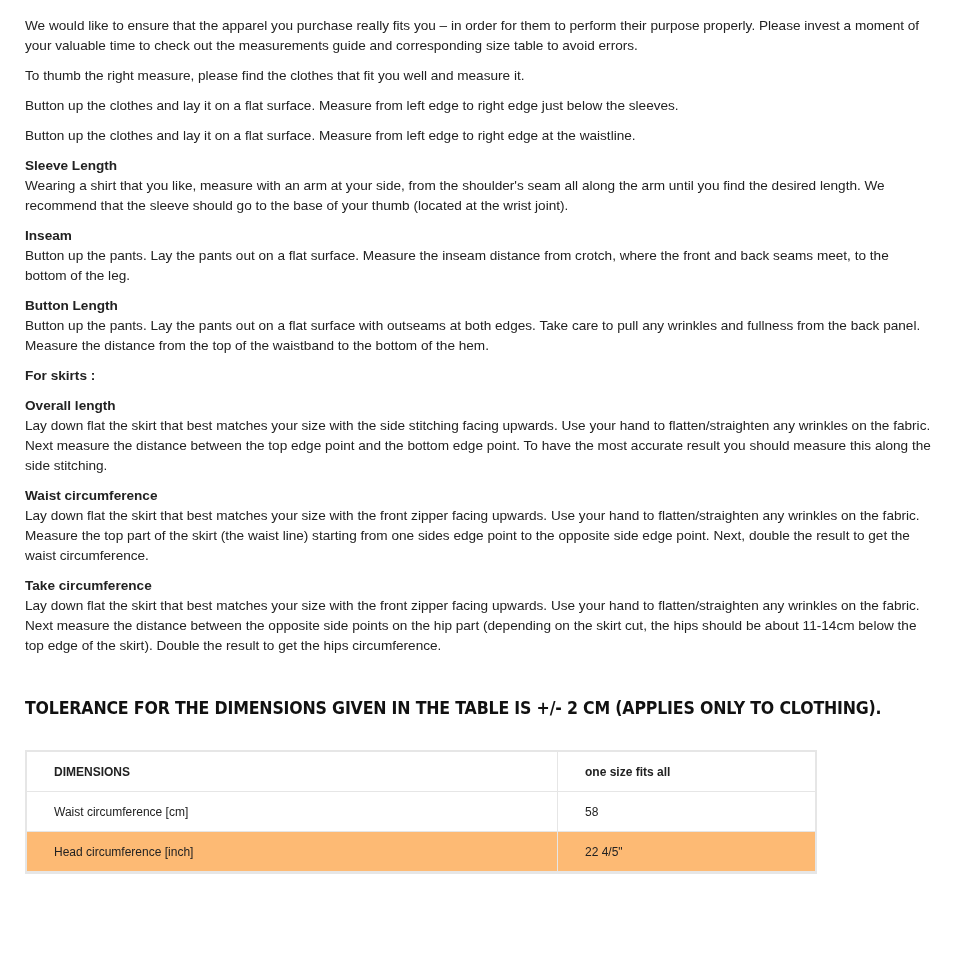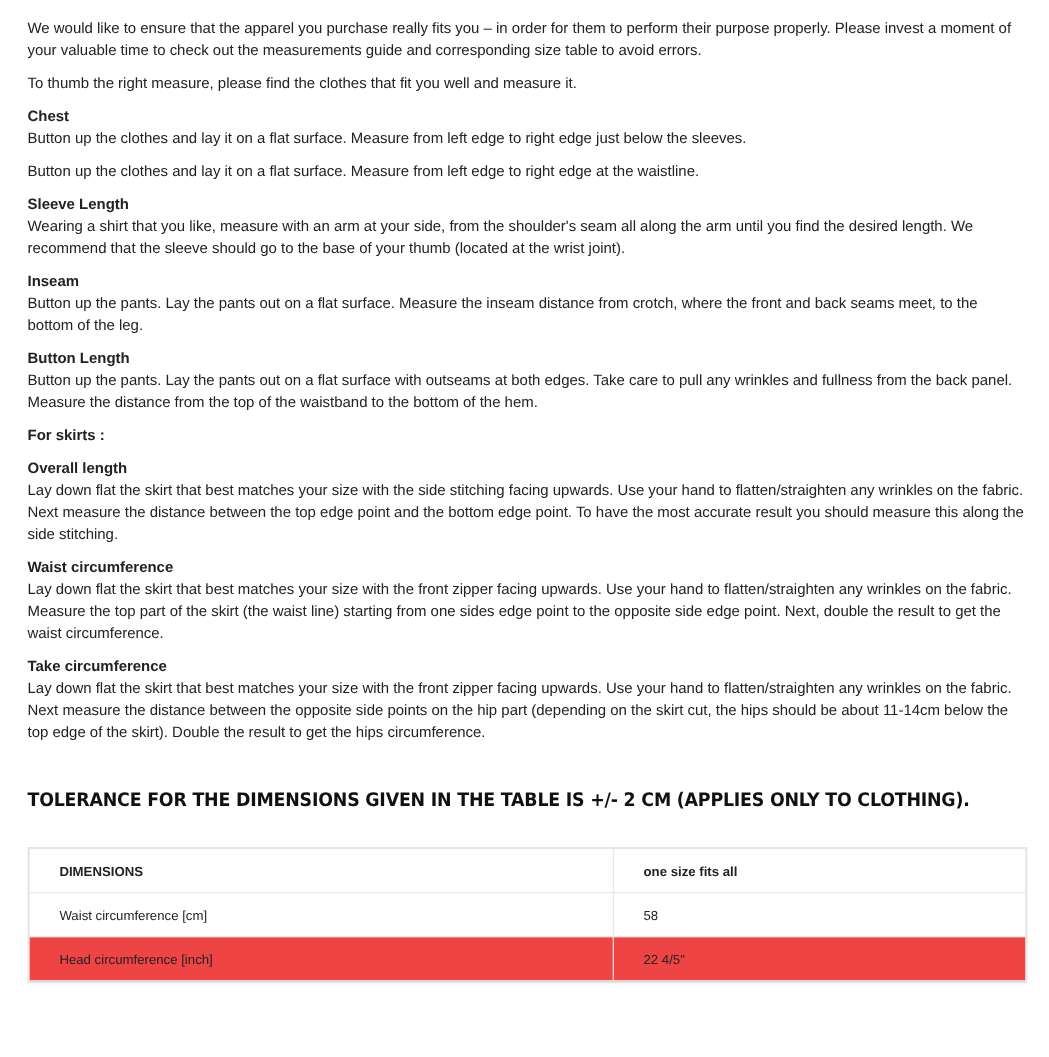--- a/index.html
+++ b/index.html
@@ -23,50 +23,49 @@
     font-size: 17px;
     letter-spacing: -0.2px;
     color: #111111;
     line-height: 24px;
     transform: scaleX(0.93);
     transform-origin: left center;
     white-space: nowrap;
   }
   .table-wrap {
     margin-top: 30px;
-    width: 909px;
+    width: 792px;
     border: 2px solid #e6e6e6;
     box-sizing: border-box;
   }
   table {
     width: 100%;
     border-collapse: collapse;
     font-size: 12px;
     color: #222;
   }
   td, th {
     height: 39px;
     padding: 0 0 0 27px;
     text-align: left;
     border-bottom: 1px solid #e6e6e6;
     vertical-align: middle;
   }
   th { font-weight: bold; }
   td.c1, th.c1 { width: 503px; border-right: 1px solid #e6e6e6; }
-  tr.alt td { background: #ef4444; }
+  tr.alt td { background: #fdba74; }
 </style>
 </head>
 <body>
 
 <div class="content">
   <p class="intro-first">We would like to ensure that the apparel you purchase really fits you – in order for them to perform their purpose properly. Please invest a moment of your valuable time to check out the measurements guide and corresponding size table to avoid errors.</p>
   <p>To thumb the right measure, please find the clothes that fit you well and measure it.</p>
 
   <div class="section">
-    <span class="section-title">Chest</span>
     <span>Button up the clothes and lay it on a flat surface. Measure from left edge to right edge just below the sleeves.</span>
   </div>
 
   <div class="section">
     <span>Button up the clothes and lay it on a flat surface. Measure from left edge to right edge at the waistline.</span>
   </div>
 
   <div class="section">
     <span class="section-title">Sleeve Length</span>
     <span>Wearing a shirt that you like, measure with an arm at your side, from the shoulder's seam all along the arm until you find the desired length. We recommend that the sleeve should go to the base of your thumb (located at the wrist joint).</span>

